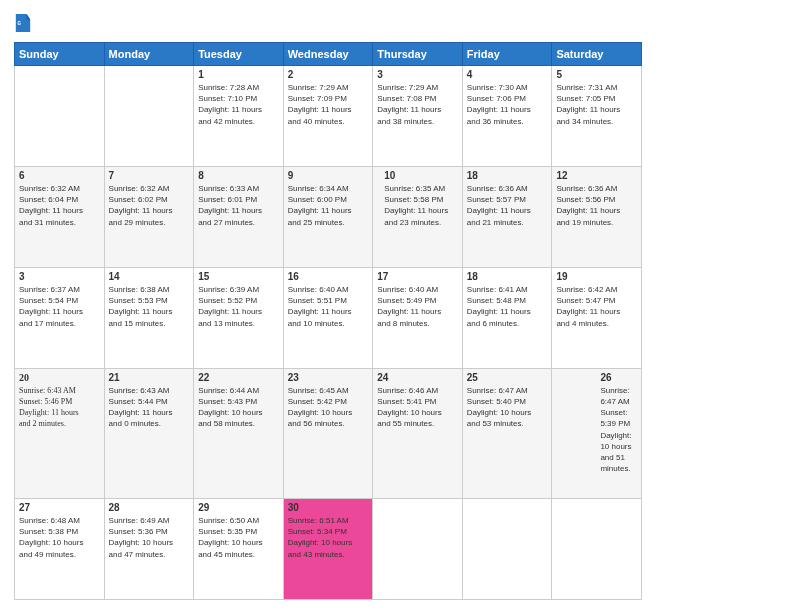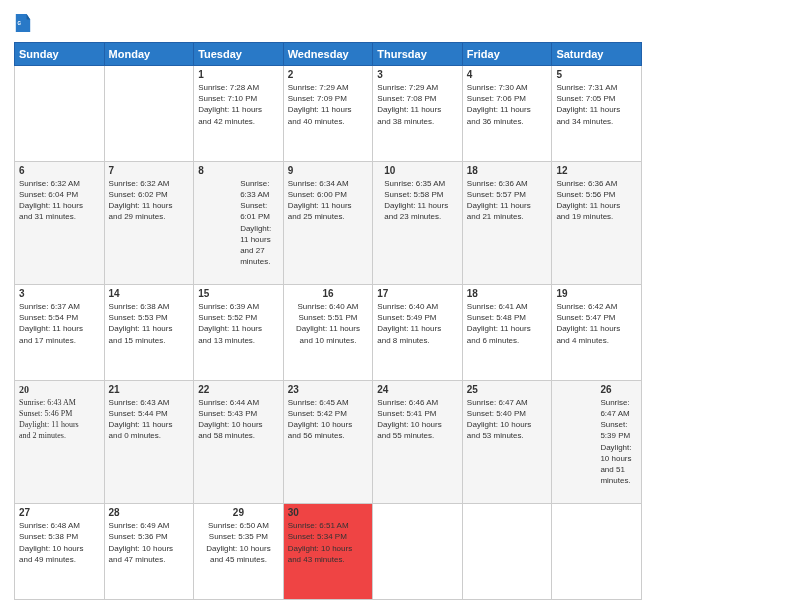--- a/index.html
+++ b/index.html
@@ -184,21 +184,21 @@
           </td>
           <td style="background-color: rgb(245, 245, 245);">
             <span class="day-number">7</span>
             <div class="day-info" style="white-space: pre-line;">Sunrise: 6:32 AM
 Sunset: 6:02 PM
 Daylight: 11 hours
 and 29 minutes.</div>
           </td>
           <td style="background-color: rgb(245, 245, 245);">
             <span class="day-number">8</span>
-            <div class="day-info" style="white-space: pre-line; margin-left: 42px;">Sunrise: 6:33 AM
+            <div class="day-info" style="white-space: pre-line;">Sunrise: 6:33 AM
 Sunset: 6:01 PM
 Daylight: 11 hours
 and 27 minutes.</div>
           </td>
           <td style="background-color: rgb(245, 245, 245);">
             <span class="day-number">9</span>
             <div class="day-info" style="white-space: pre-line;">Sunrise: 6:34 AM
 Sunset: 6:00 PM
 Daylight: 11 hours
 and 25 minutes.</div>
@@ -240,21 +240,21 @@
 Daylight: 11 hours
 and 15 minutes.</div>
           </td>
           <td style="background-color: rgb(255, 255, 255);">
             <span class="day-number">15</span>
             <div class="day-info" style="white-space: pre-line;">Sunrise: 6:39 AM
 Sunset: 5:52 PM
 Daylight: 11 hours
 and 13 minutes.</div>
           </td>
-          <td style="background-color: rgb(255, 255, 255); text-align: center;">
+          <td style="background-color: rgb(255, 255, 255);">
             <span class="day-number">16</span>
             <div class="day-info" style="white-space: pre-line;">Sunrise: 6:40 AM
 Sunset: 5:51 PM
 Daylight: 11 hours
 and 10 minutes.</div>
           </td>
           <td style="background-color: rgb(255, 255, 255);">
             <span class="day-number">17</span>
             <div class="day-info" style="white-space: pre-line;">Sunrise: 6:40 AM
 Sunset: 5:49 PM
@@ -335,28 +335,28 @@
 Daylight: 10 hours
 and 49 minutes.</div>
           </td>
           <td style="background-color: rgb(255, 255, 255);">
             <span class="day-number">28</span>
             <div class="day-info" style="white-space: pre-line;">Sunrise: 6:49 AM
 Sunset: 5:36 PM
 Daylight: 10 hours
 and 47 minutes.</div>
           </td>
-          <td style="background-color: rgb(255, 255, 255); text-align: center;">
+          <td style="background-color: rgb(255, 255, 255);">
             <span class="day-number">29</span>
             <div class="day-info" style="white-space: pre-line;">Sunrise: 6:50 AM
 Sunset: 5:35 PM
 Daylight: 10 hours
 and 45 minutes.</div>
           </td>
-          <td style="background-color: #ef4444; margin-left: 44px;">
+          <td style="background-color: #ec4899; margin-left: 44px;">
             <span class="day-number">30</span>
             <div class="day-info" style="white-space: pre-line;">Sunrise: 6:51 AM
 Sunset: 5:34 PM
 Daylight: 10 hours
 and 43 minutes.</div>
           </td>
           <td class="empty-cell"></td>
           <td class="empty-cell"></td>
           <td class="empty-cell"></td>
         </tr>

